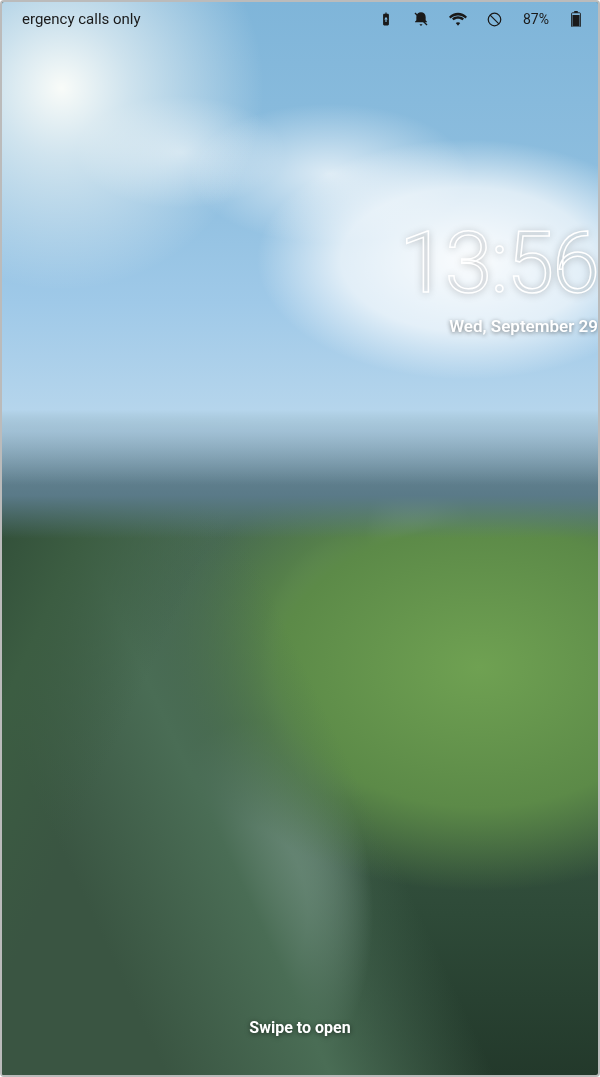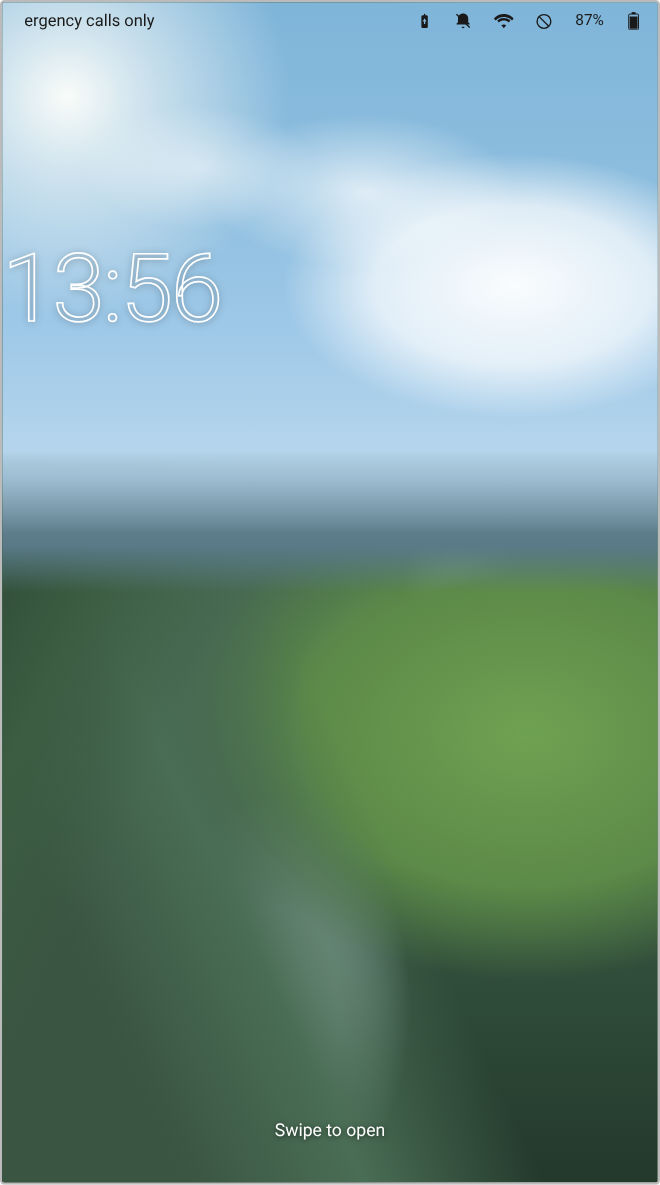--- a/index.html
+++ b/index.html
@@ -82,21 +82,21 @@
     .battery-text {
       font-size: 14px;
       margin-left: 1px;
       margin-right: 1px;
     }
     .clock-wrap {
       position: absolute;
       top: 218px;
       left: 0;
       right: 0;
-      text-align: left;
+      text-align: right;
       z-index: 5;
     }
     .clock-time {
       font-size: 86px;
       font-weight: 300;
       color: rgba(255,255,255,0.05);
       -webkit-text-stroke: 1.5px #fff;
       letter-spacing: -2px;
       line-height: 1;
       text-shadow: 0 1px 8px rgba(0,0,0,0.25);
@@ -109,21 +109,21 @@
       text-shadow: 0 1px 4px rgba(0,0,0,0.5);
     }
     .swipe-hint {
       position: absolute;
       bottom: 38px;
       left: 0;
       right: 0;
       text-align: center;
       color: #fff;
       font-size: 16px;
-      font-weight: 400;
+      font-weight: 700;
       text-shadow: 0 1px 5px rgba(0,0,0,0.6);
       z-index: 5;
       margin-top: 48px;
     }
   </style>
 </head>
 <body>
 
 <div class="phone-frame">
 
@@ -160,17 +160,18 @@
             <rect x="4" y="0" width="4" height="2" fill="#1a1a1a"></rect>
             <rect x="1" y="2" width="10" height="16" rx="1" fill="none" stroke="#1a1a1a" stroke-width="1"></rect>
             <rect x="2" y="4.5" width="8" height="12.5" fill="#1a1a1a"></rect>
           </svg>
       </span>
     </div>
   </div>
 
   <div class="clock-wrap">
     <div class="clock-time">13:56</div>
+    <div class="clock-date">Wed, September 29</div>
   </div>
 
   <div class="swipe-hint">Swipe to open</div>
 
 </div>
 
 </body></html>

